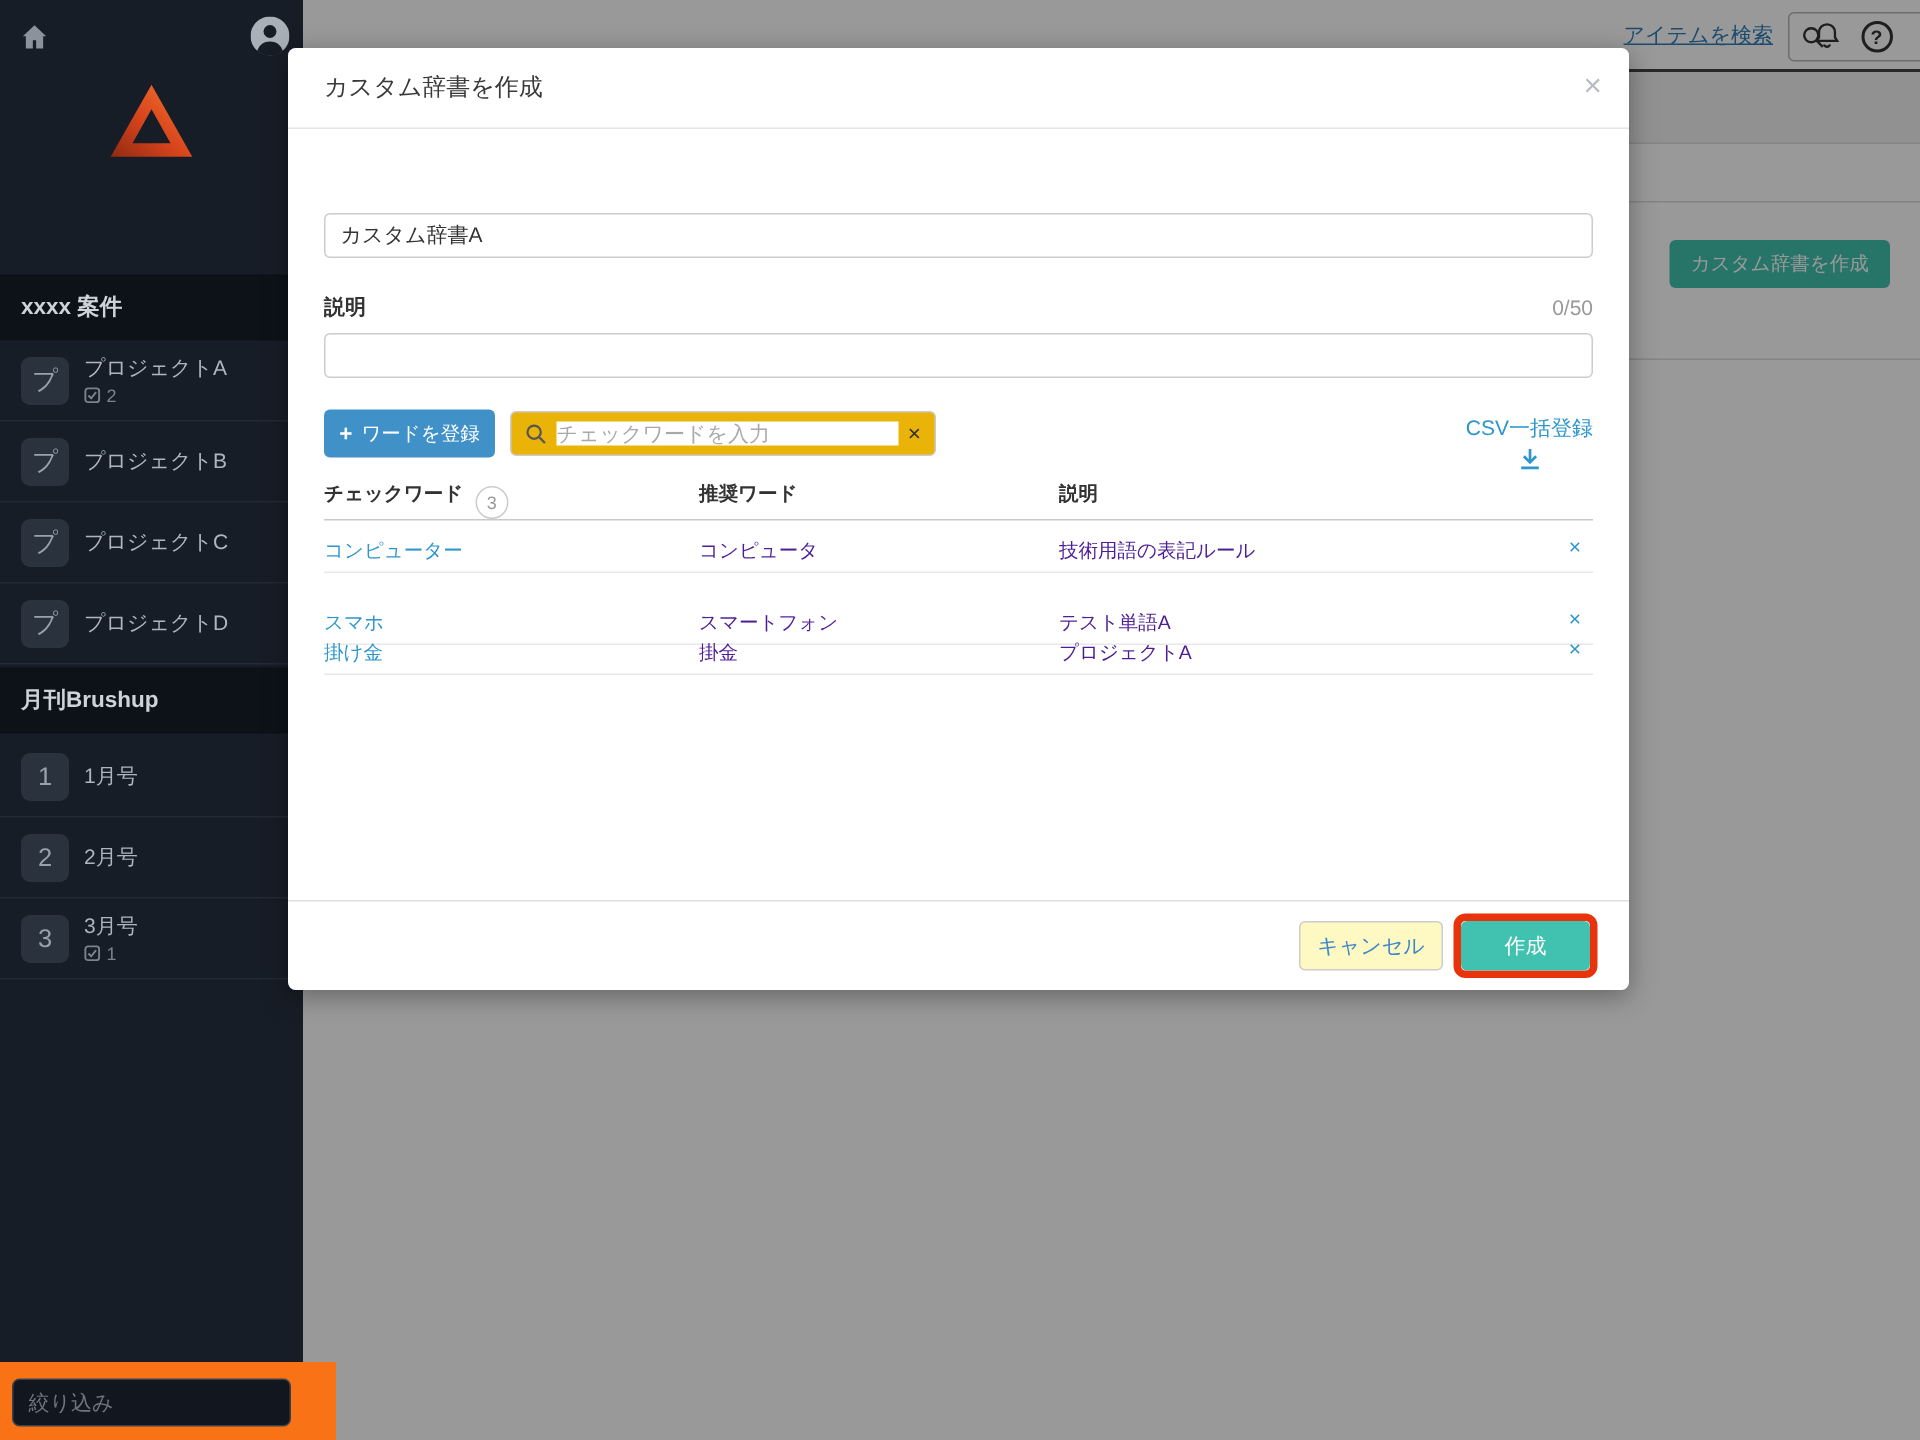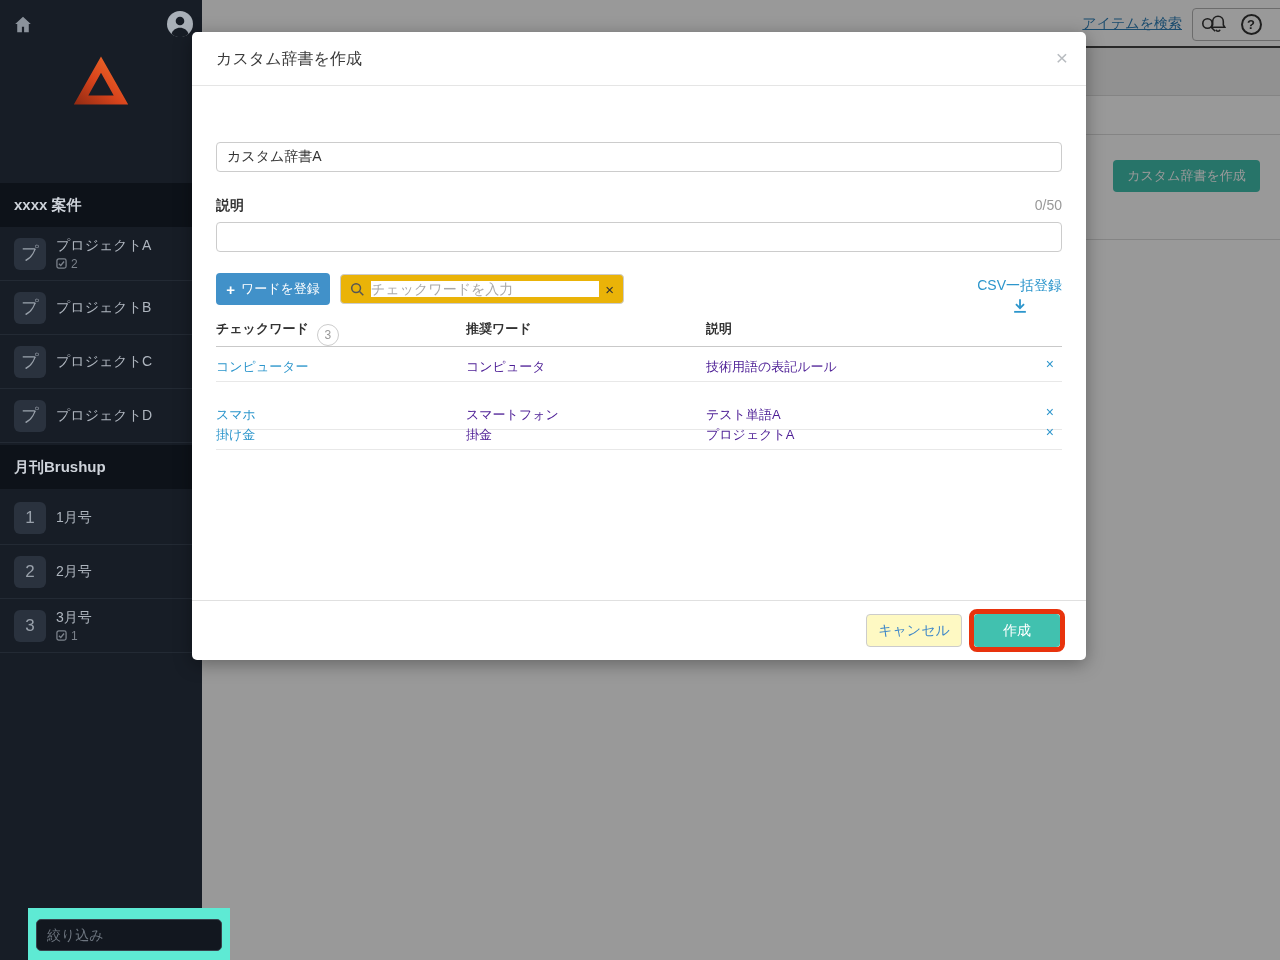--- a/index.html
+++ b/index.html
@@ -38,21 +38,21 @@
   .sb-company svg { vertical-align:middle; margin-left:5px; }
   .sb-section { position:absolute; left:0; width:202px; height:44px; background:#0d1219;
     color:#ced3da; font-size:15px; font-weight:bold; line-height:44px; padding-left:14px; }
   .sb-item { position:absolute; left:0; width:202px; height:54px; border-bottom:1px solid #232a34;
     display:flex; align-items:center; padding-left:14px; cursor:pointer; }
   .sb-item-icon { width:32px; height:32px; background:#2a323e; border-radius:6px; color:#99a1ab;
     font-size:17px; display:flex; align-items:center; justify-content:center; flex:none; }
   .sb-item-text { margin-left:10px; display:flex; flex-direction:column; justify-content:center; }
   .sb-item-label { color:#aeb5be; font-size:14px; }
   .sb-item-badge { display:flex; align-items:center; gap:4px; color:#7b828b; font-size:12px; margin-top:2px; }
-  .sb-footer { position:absolute; left:0; top:908px; width:202px; height:52px; background:#5eead4;margin-left:28px; }
+  .sb-footer { position:absolute; left:0; top:908px; width:224px; height:52px; background:#f97316; }
   .sb-filter { position:absolute; left:8px; top:11px; width:186px; height:32px; background:#12171f;
     border:1px solid #39424d; border-radius:5px; color:#aeb5be; font-size:14px; padding:0 10px;
     outline:none; font-family:inherit; }
   .sb-filter::placeholder { color:#6d757f; }
 
   
   .overlay { position:absolute; left:202px; top:0; width:1078px; height:960px;
     background:rgba(0,0,0,0.40); z-index:10; }
 
   

